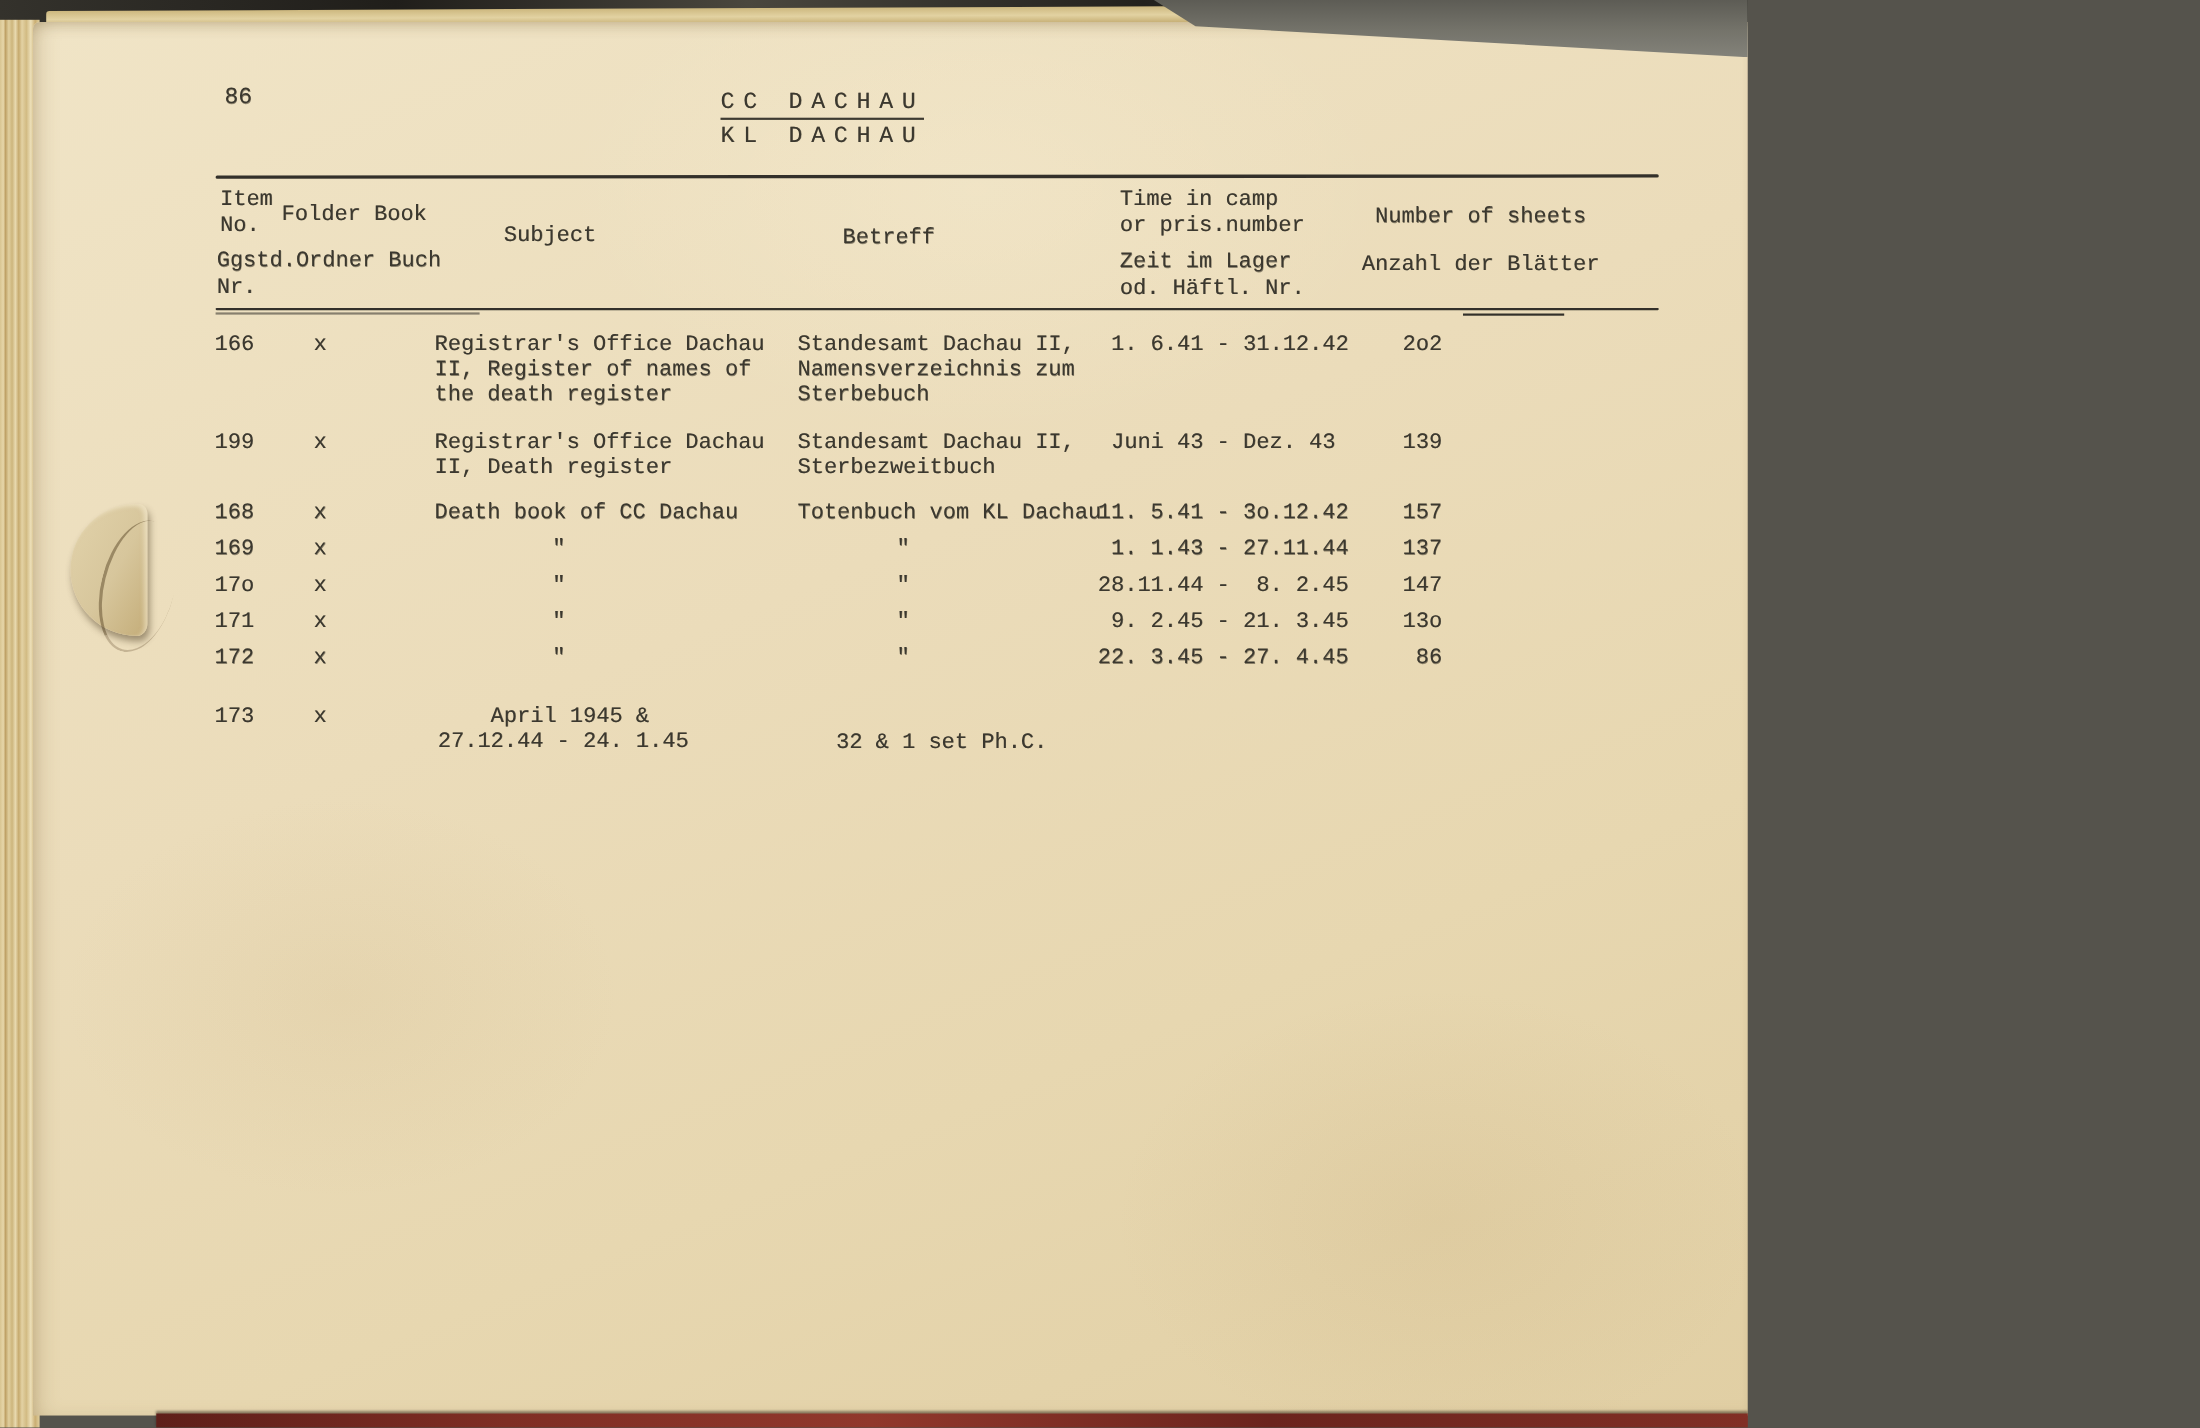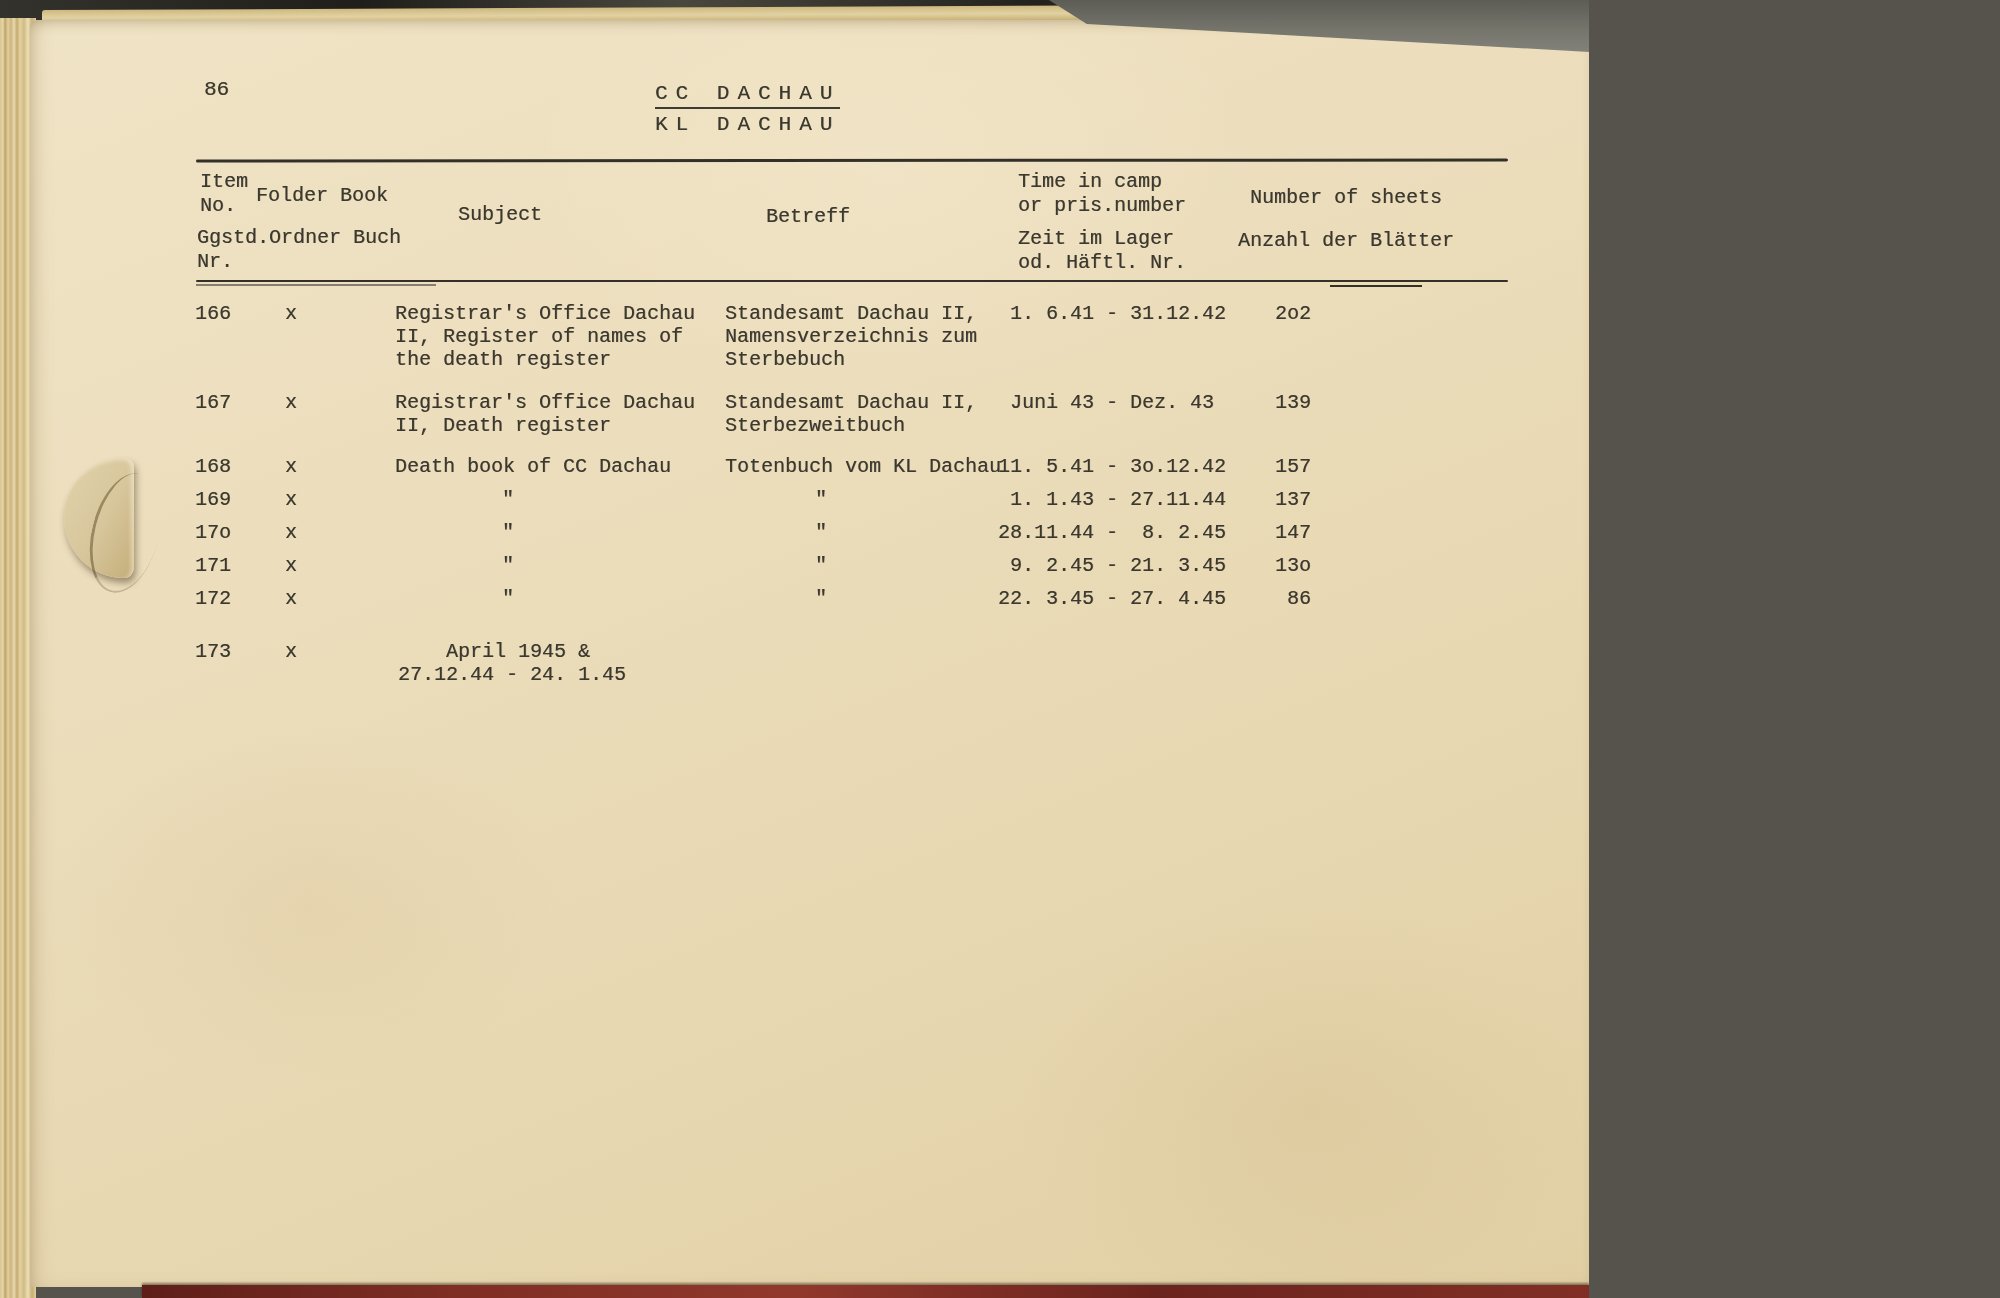--- a/index.html
+++ b/index.html
@@ -153,21 +153,21 @@
 II, Register of names of
 the death register</div>
         <div class="c betreff">Standesamt Dachau II,
 Namensverzeichnis zum
 Sterbebuch</div>
         <div class="c time"> 1. 6.41 - 31.12.42</div>
         <div class="c sheets">2o2</div>
       </div>
 
       <div class="trow r167">
-        <div class="c item">167</div>
+        <div class="c item">199</div>
         <div class="c folder">x</div>
         <div class="c subject">Registrar's Office Dachau
 II, Death register</div>
         <div class="c betreff">Standesamt Dachau II,
 Sterbezweitbuch</div>
         <div class="c time"> Juni 43 - Dez. 43</div>
         <div class="c sheets">139</div>
       </div>
 
       <div class="trow r168">
@@ -213,17 +213,18 @@
         <div class="c betreff ditto">"</div>
         <div class="c time">22. 3.45 - 27. 4.45</div>
         <div class="c sheets"> 86</div>
       </div>
 
       <div class="trow r173">
         <div class="c item">173</div>
         <div class="c folder">x</div>
         <div class="c time">    April 1945 &amp;
 27.12.44 - 24. 1.45</div>
+        <div class="c sheets pad-top">32 &amp; 1 set Ph.C.</div>
       </div>
 
     </div>
   </div>
 </div>
 
 </body></html>

